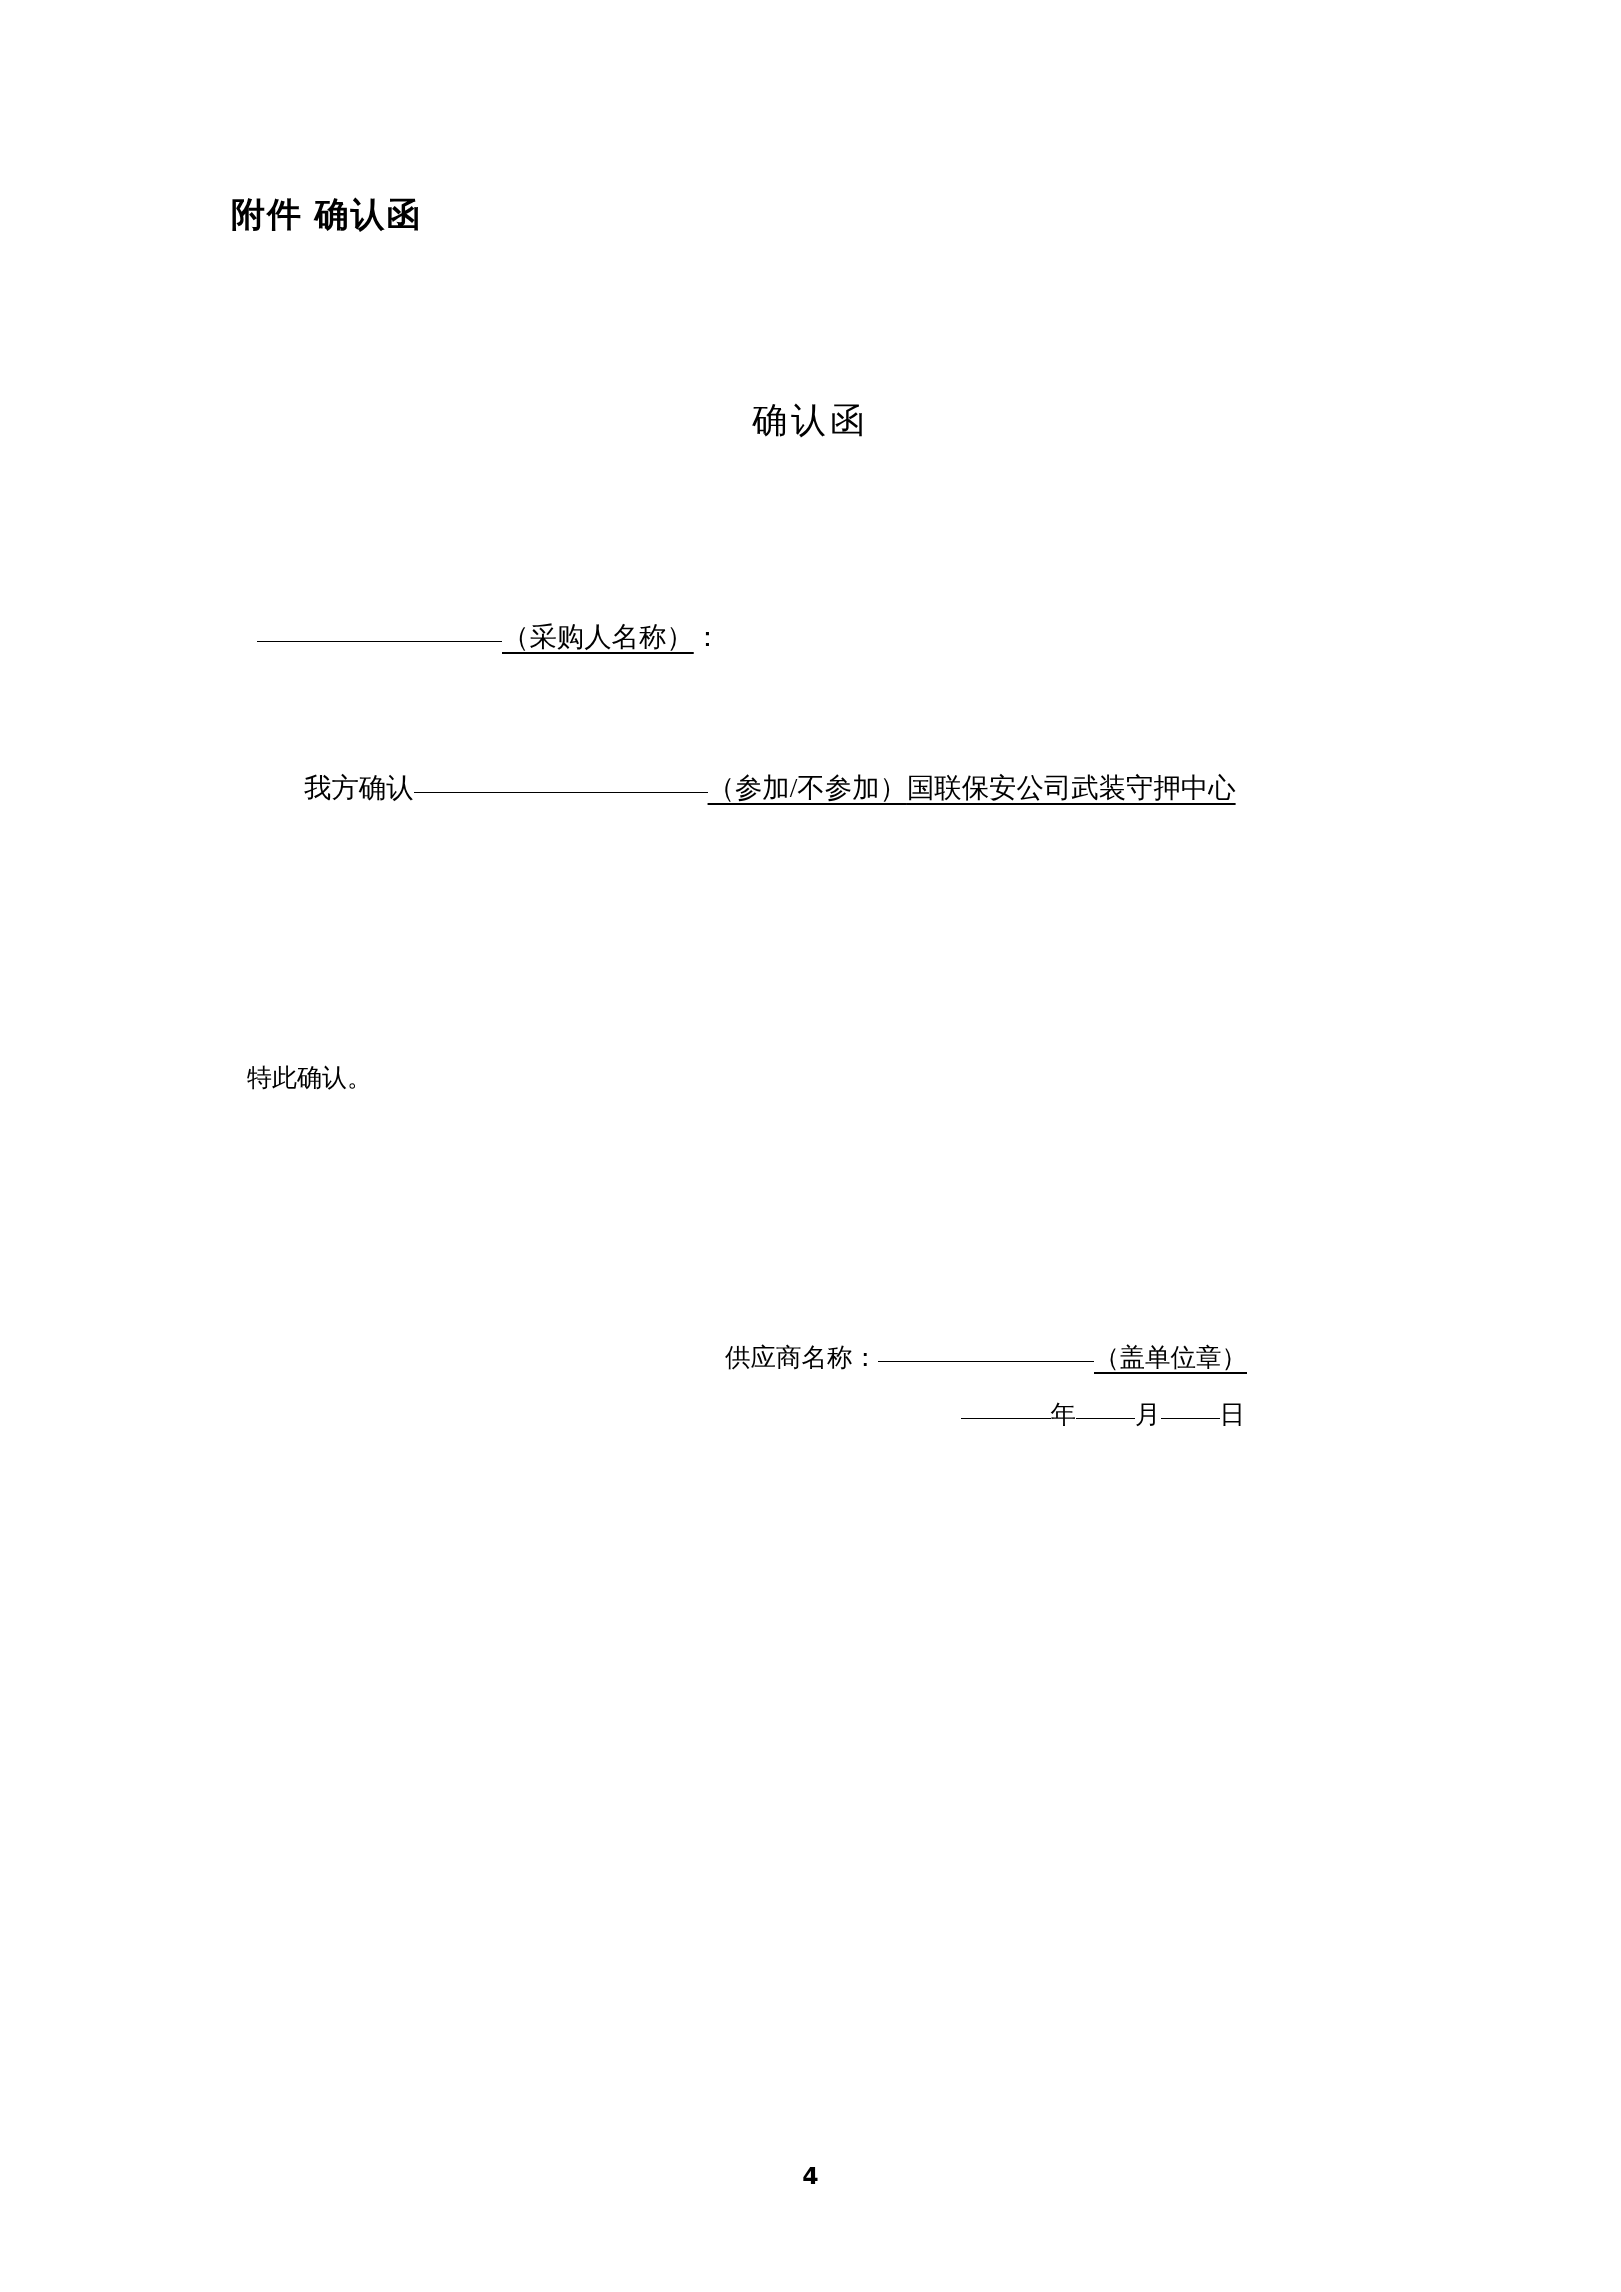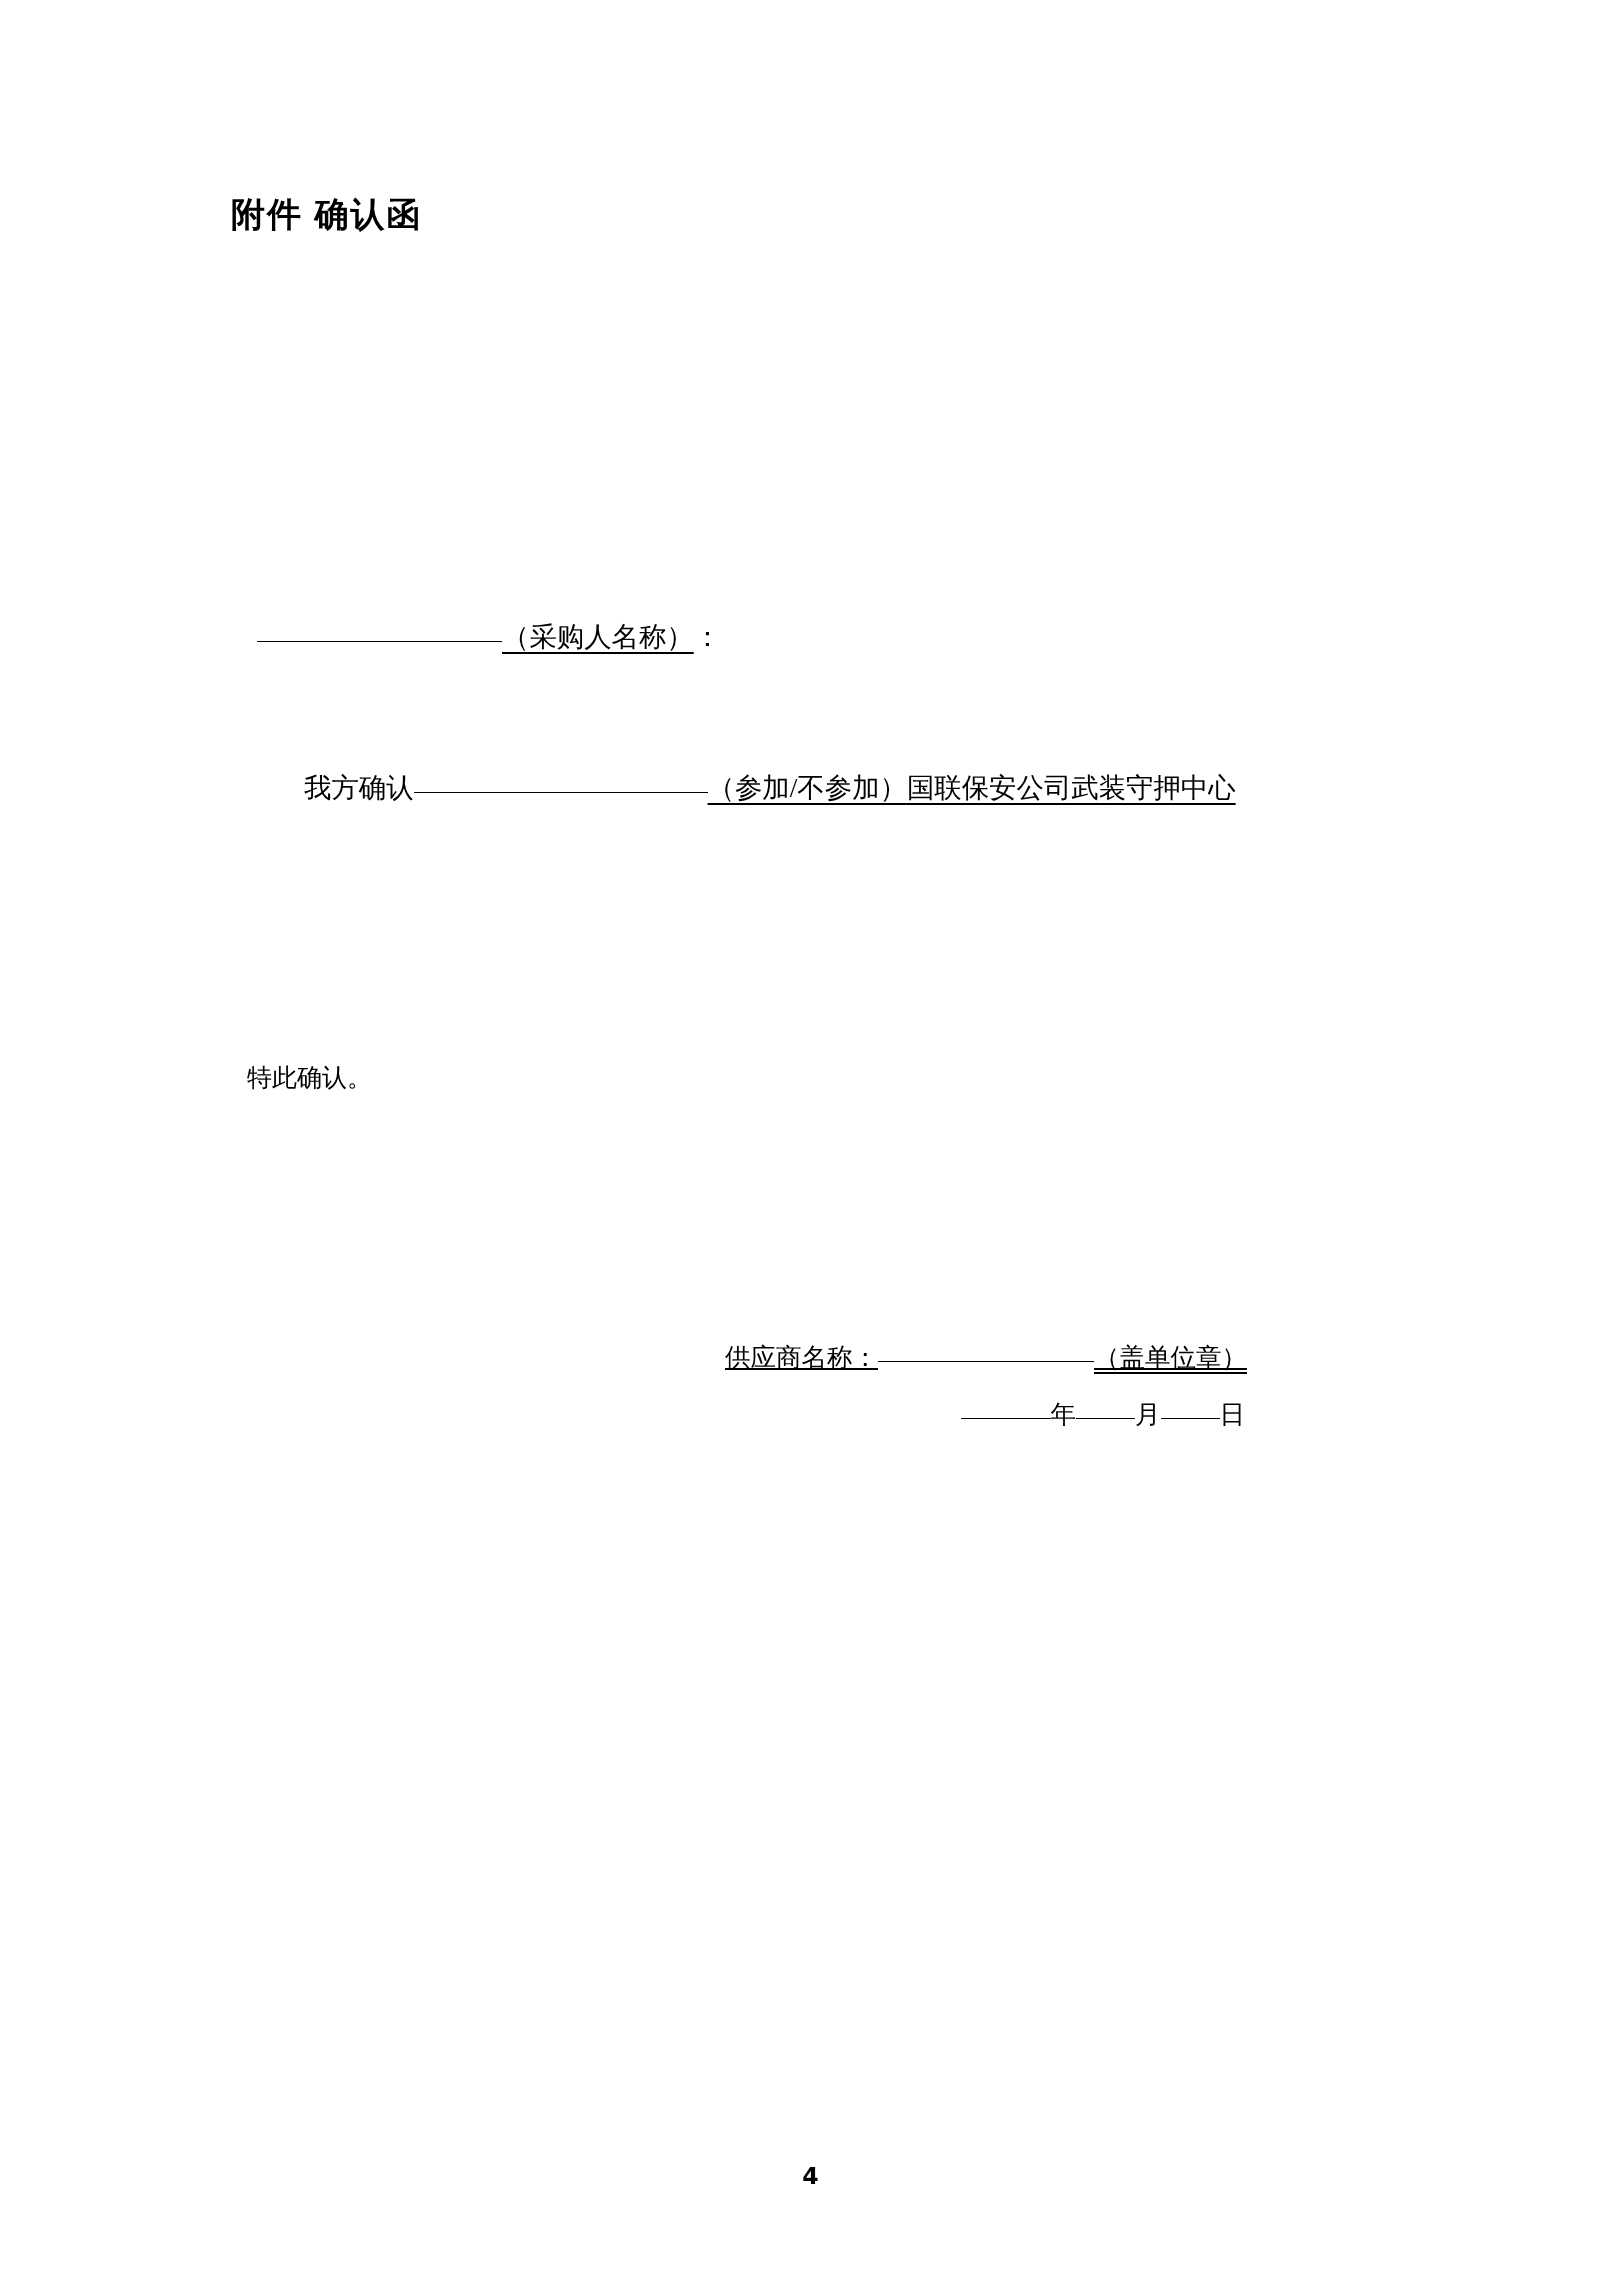--- a/index.html
+++ b/index.html
@@ -102,21 +102,20 @@
   .sig-block {
     position: absolute;
     left: 725px;
     top: 1340px;
     font-size: 27.4px;
     white-space: nowrap;
   }
   .sig-line-1 {
     font-family: "DejaVu Sans", sans-serif;
     font-size: 25.5px;
-    text-decoration: underline;
   }
   .sig-line-1 .blank {
     display: inline-block;
     width: 216px;
     border-bottom: 1.5px solid #000;
     vertical-align: 3.9px;
   }
   .sig-line-1 .seal {
     text-decoration: underline;
     text-underline-offset: 5.9px;
@@ -153,20 +152,21 @@
     font-size: 23.5px;
   }
 </style>
 </head>
 <body>
 
 <div class="page">
 
   <div class="attach-heading">附件 确认函</div>
 
+  <div class="doc-title">确认函</div>
 
   <div class="addressee">
     <span class="blank"></span><span class="underlined">（采购人名称）</span><span>：</span>
   </div>
 
   <div class="body-line body-line-1">
     <span>我方确认</span><span class="blank-long"></span><span class="underlined">（参加/不参加）</span><span class="underlined">国联保安公司武装守押中心</span>
   </div>
 
 

